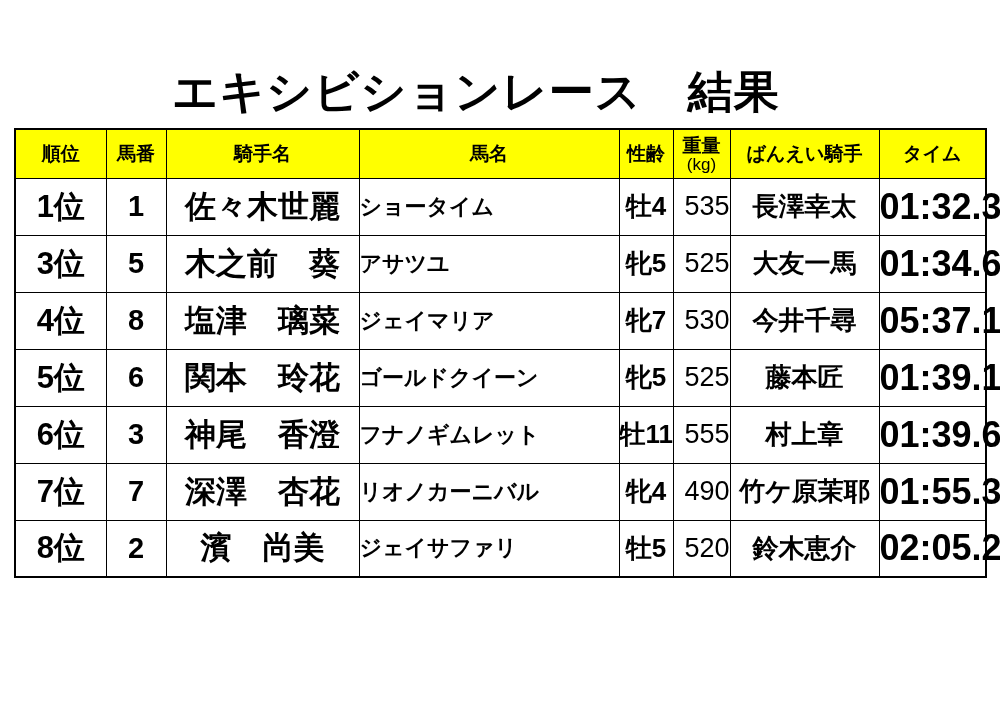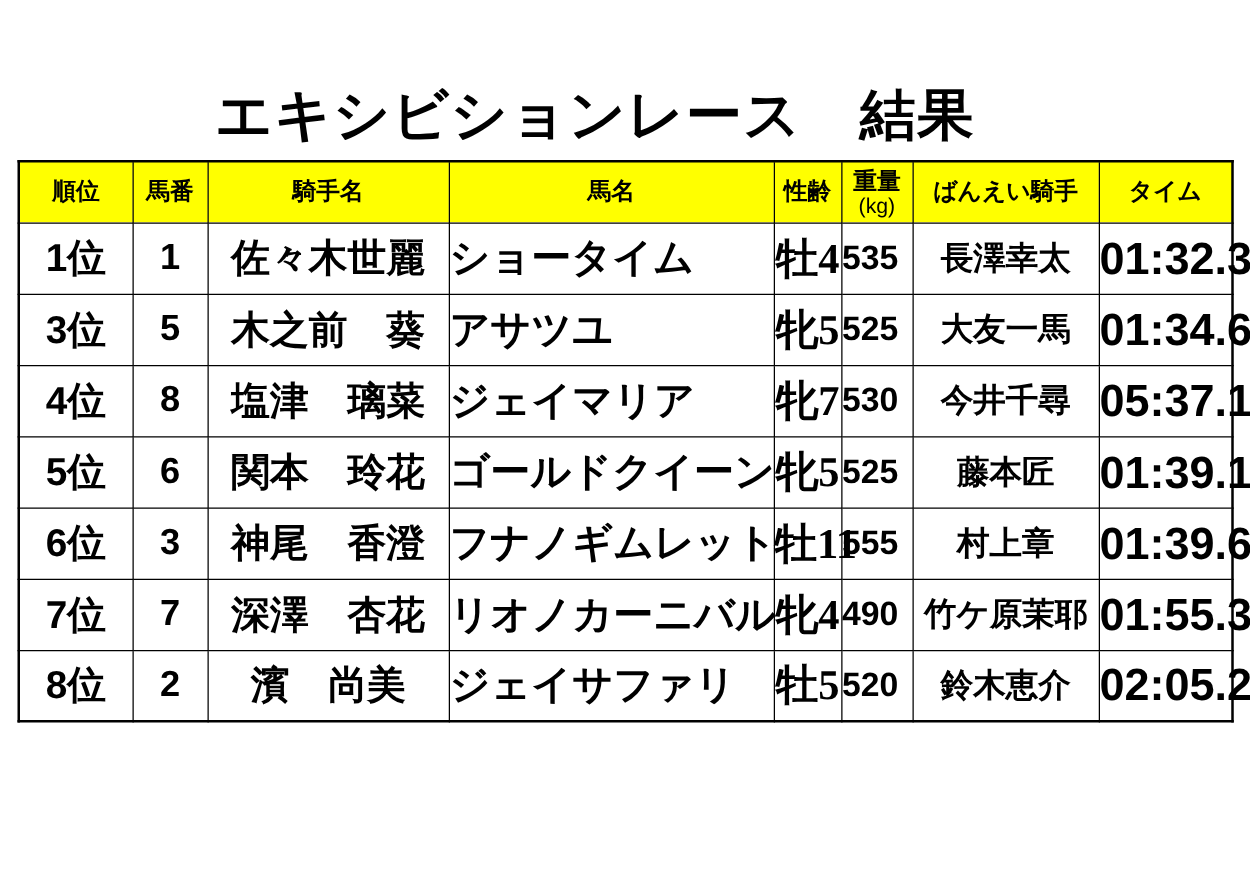--- a/index.html
+++ b/index.html
@@ -58,23 +58,23 @@
     font-size: 17px;
     font-weight: 400;
     line-height: 0.9;
     margin-top: 1px;
   }
   th .main { display: block; line-height: 1.05; }
   td { vertical-align: middle; background: #ffffff; }
   td.rank   { font-size: 31px; font-weight: 600; text-align: center; }
   td.number { font-size: 29px; font-weight: 600; text-align: center; }
   td.jockey { font-size: 31px; font-weight: 900; text-align: center; letter-spacing: 0px; }
-  td.horse  { font-size: 32px; font-weight: 900; text-align: left; padding-left: 8px; }
-  td.sexage { font-size: 34px; font-weight: 700; text-align: center; font-family: Liberation Serif, serif; }
-  td.weight { font-size: 27px; font-weight: 700; text-align: left; }
+  td.horse  { font-size: 22px; font-weight: 900; text-align: left; padding-left: 8px; }
+  td.sexage { font-size: 26px; font-weight: 700; text-align: center; }
+  td.weight { font-size: 27px; font-weight: 400; text-align: right; }
   td.banei  { font-size: 26px; font-weight: 800; text-align: center; }
   td.time   { font-size: 36px; font-weight: 600; text-align: center; }
 </style>
 </head>
 <body>
 
 <div class="page">
 
   <div class="title">エキシビションレース　結果</div>
 

